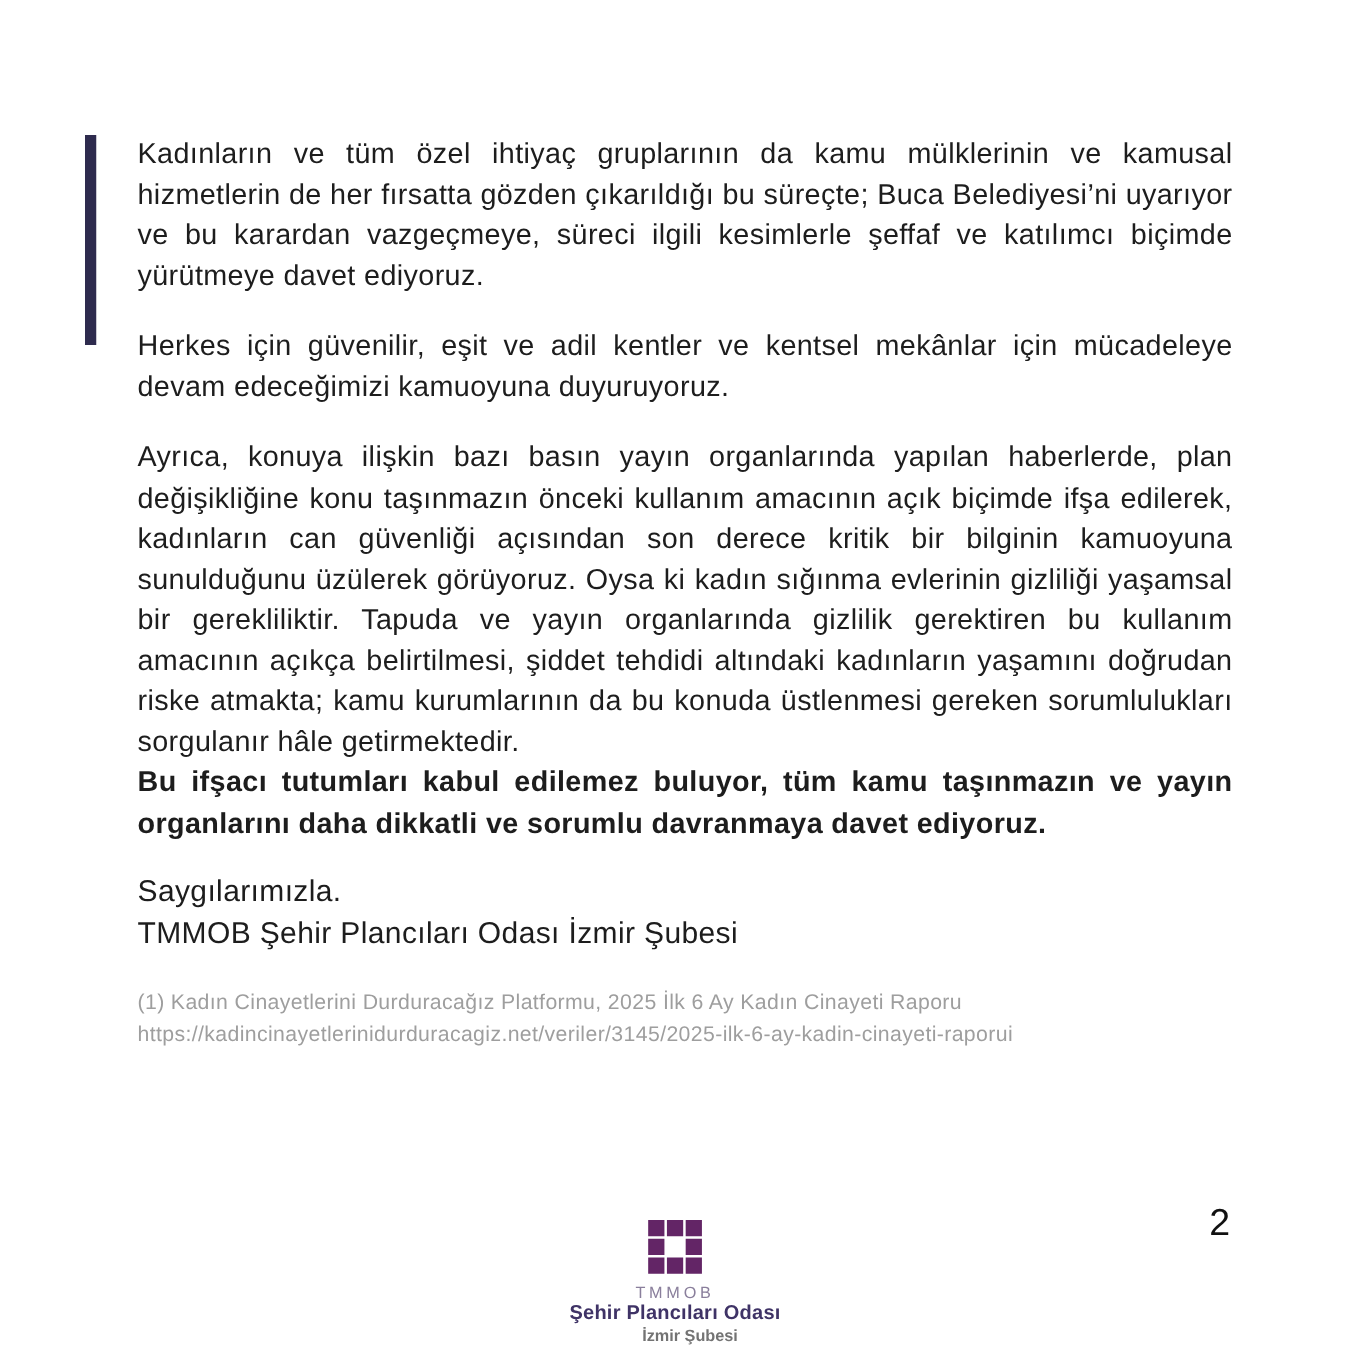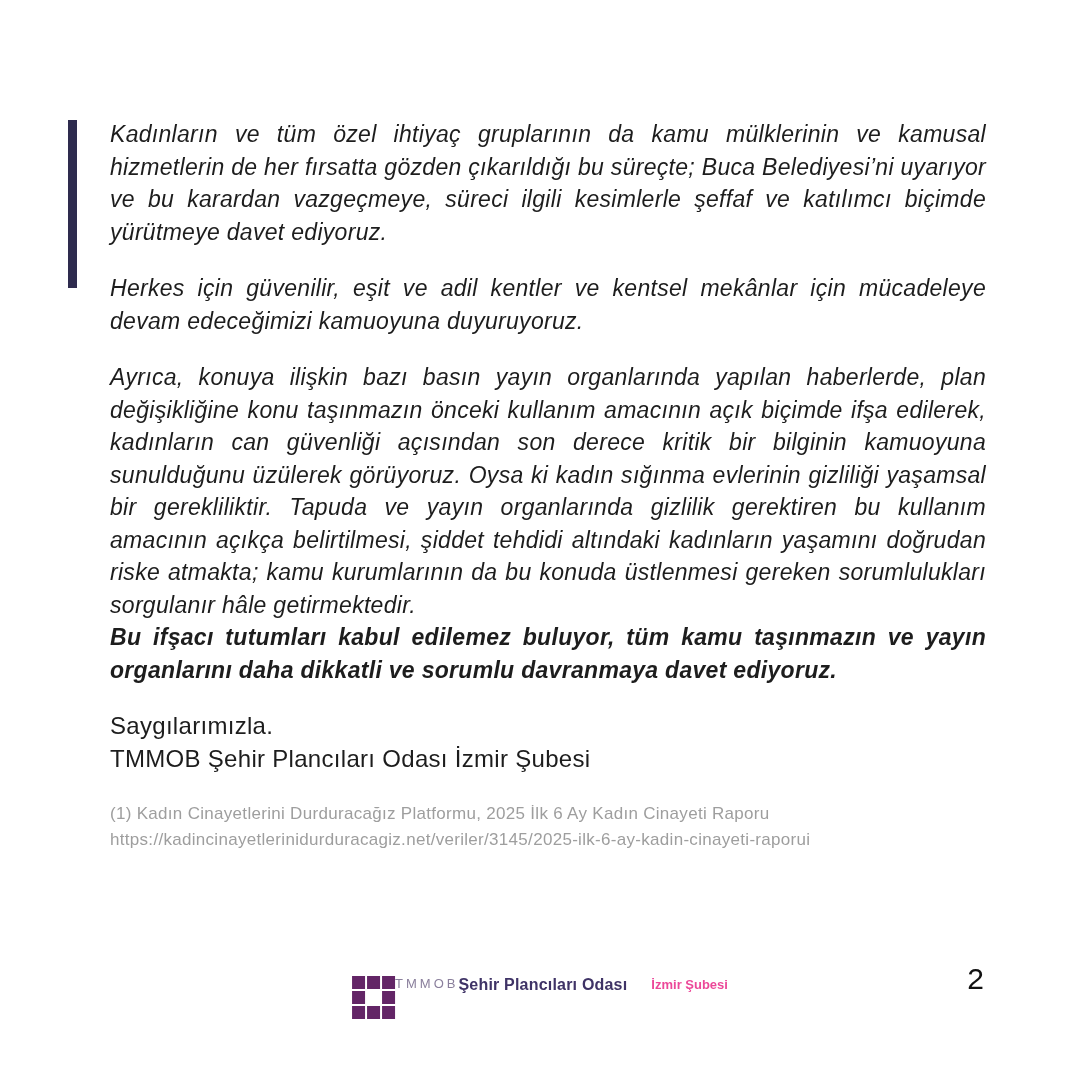--- a/index.html
+++ b/index.html
@@ -19,23 +19,22 @@
     position: absolute;
     left: 110px;
     top: 106px;
     width: 876px;
   }
   .para {
     font-size: 23px;
     line-height: 32.5px;
     letter-spacing: 0.3px;
     text-align: justify;
-    margin: 12px 0 24px 0;
+    margin: 0 0 24px 0;
     color: #1d1d1d;
-    font-style: italic;
   }
   .para.tight { margin-bottom: 0; }
   .para.bold {
     font-weight: bold;
     margin-top: 0;
   }
   .accent-wrap { position: relative; }
   .accent-bar {
     position: absolute;
     left: -42px;
@@ -65,22 +64,22 @@
     top: 962px;
     font-size: 30px;
     color: #111111;
   }
   .logo {
     position: absolute;
     left: 50%;
     top: 976px;
     transform: translateX(-50%);
     display: flex;
-    flex-direction: row;
-    align-items: flex-start;
+    flex-direction: column;
+    align-items: center;
     text-align: center;
   }
   .logo-grid {
     display: grid;
     grid-template-columns: repeat(3, 13px);
     grid-template-rows: repeat(3, 13px);
     gap: 2px;
     margin-bottom: 7px;
   }
   .logo-grid .cell { background: #632566; }
@@ -93,21 +92,21 @@
   }
   .logo-name {
     font-size: 16px;
     font-weight: bold;
     color: #3f3366;
     letter-spacing: 0.2px;
   }
   .logo-branch {
     font-size: 13px;
     font-weight: bold;
-    color: #ec4899;
+    color: #737373;
     margin-top: 1px;
     margin-left: 24px;
   }
 </style>
 </head>
 <body>
 
 <div class="content">
 
   <div class="accent-wrap">

